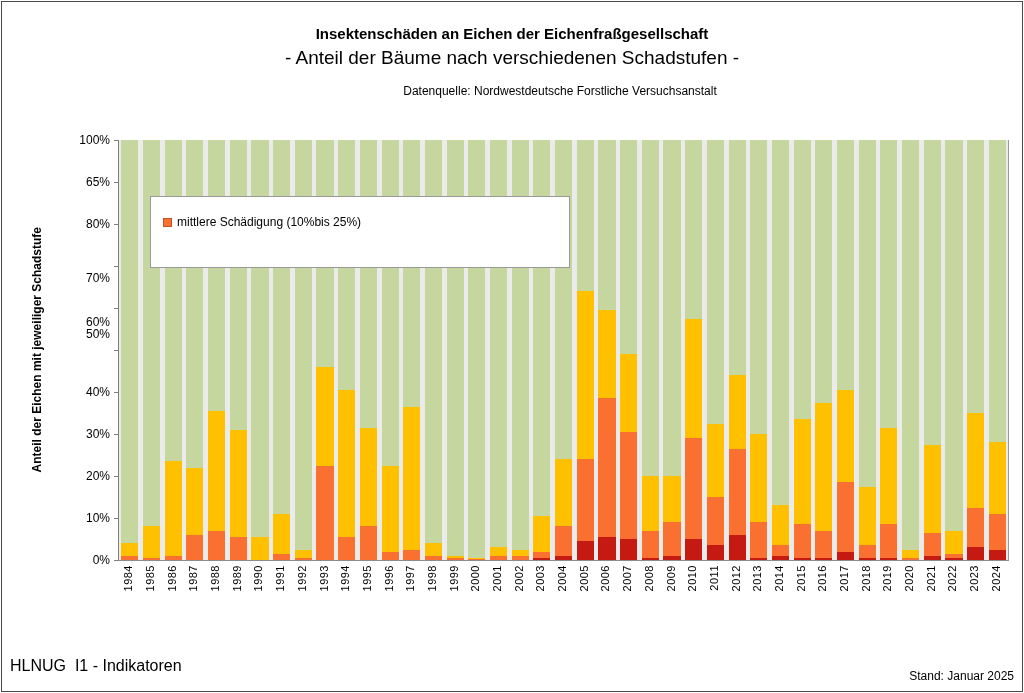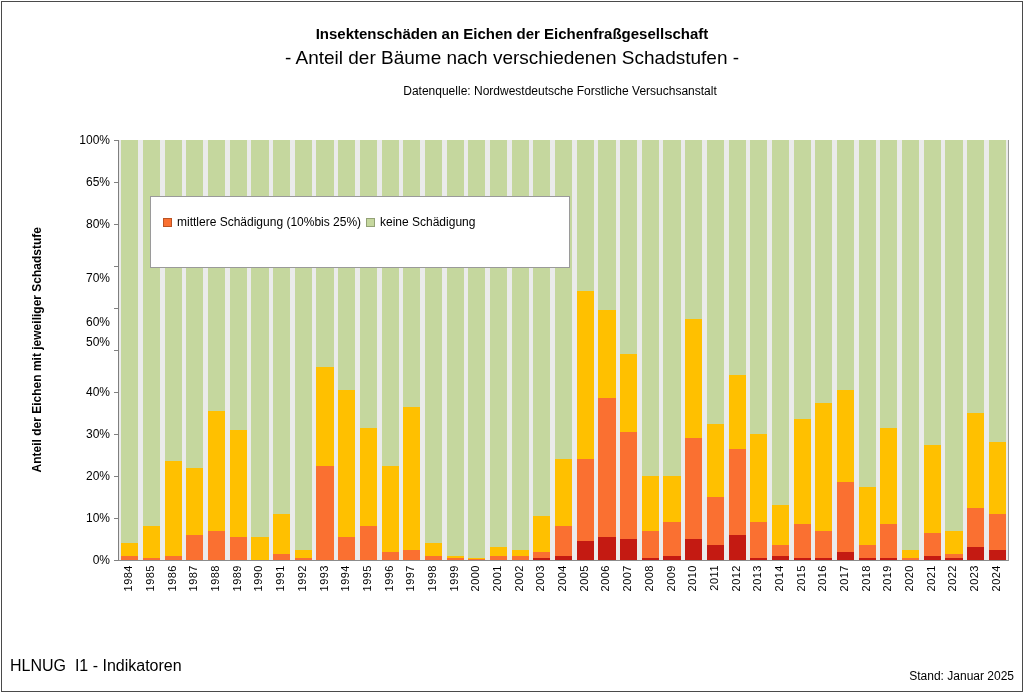--- a/index.html
+++ b/index.html
@@ -49,21 +49,21 @@
 <div id="yaxis-label">
   <span>Anteil der Eichen mit jeweiliger Schadstufe</span>
 </div>
 
 <div id="yticks">
     <div class="ytick" style="top: -6px;">100%</div>
     <div class="ytick" style="top: 36px;">65%</div>
     <div class="ytick" style="top: 78px;">80%</div>
     <div class="ytick" style="top: 132px;">70%</div>
     <div class="ytick" style="top: 176px;">60%</div>
-    <div class="ytick" style="top: 196px;">50%</div>
+    <div class="ytick" style="top: 188px;">50%</div>
     <div class="ytick" style="top: 246px;">40%</div>
     <div class="ytick" style="top: 288px;">30%</div>
     <div class="ytick" style="top: 330px;">20%</div>
     <div class="ytick" style="top: 372px;">10%</div>
     <div class="ytick" style="top: 414px;">0%</div>
   </div>
 
 <div id="plot" style="background: rgb(235, 235, 235);">
     <div class="bar-col">
       <div class="seg" style="height: 0%; background: rgb(196, 26, 18);"></div>
@@ -436,24 +436,20 @@
     </div>
     <div class="xcell">
       <span>2024</span>
     </div>
   </div>
 
 <div id="legend">
   <div class="legend-item">
     <span class="swatch" style="background: rgb(250, 112, 49);"></span>
     <span>mittlere Schädigung (10%bis 25%)</span>
-  </div>
-  <div class="legend-item">
-    <span class="swatch" style="background: rgb(197, 215, 158);"></span>
-    <span>keine Schädigung</span>
   </div>
 </div>
 
 <div id="footer-left">HLNUG  I1 - Indikatoren</div>
 <div id="footer-right">Stand: Januar 2025</div>
 
 <div class="ytickmark" style="left: 114px; top: 140px;"></div>
 <div class="ytickmark" style="left: 114px; top: 182px;"></div>
 <div class="ytickmark" style="left: 114px; top: 224px;"></div>
 <div class="ytickmark" style="left: 114px; top: 266px;"></div>

